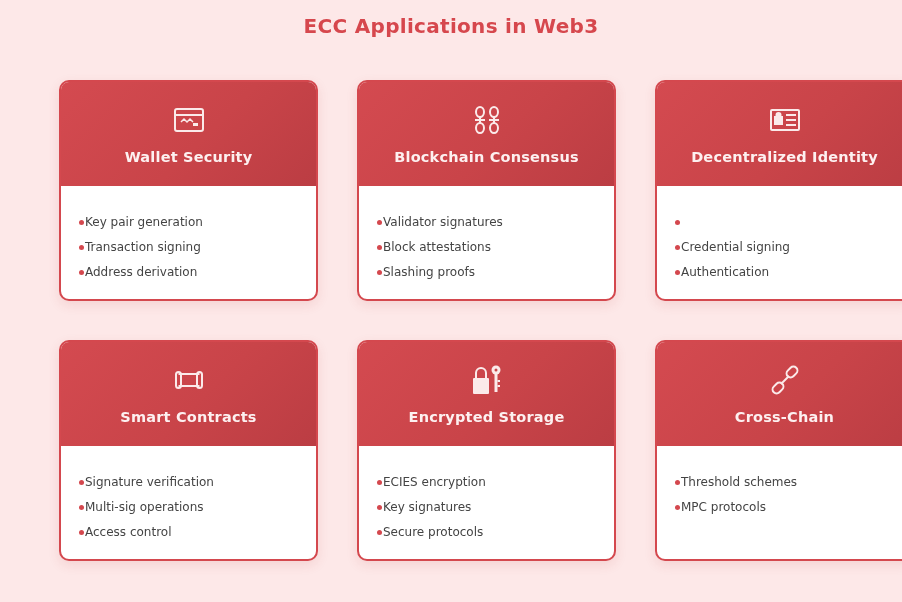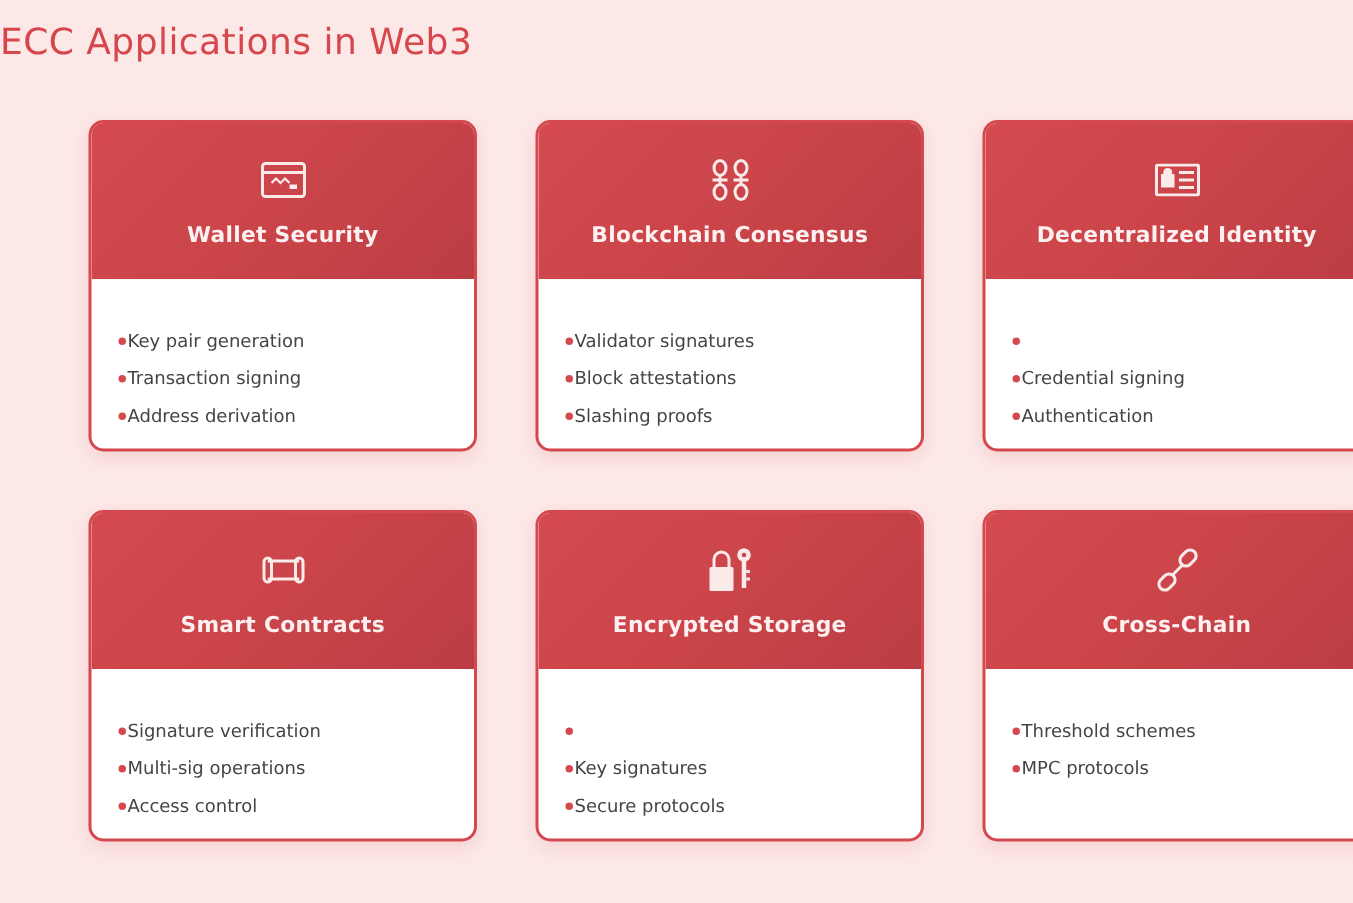--- a/index.html
+++ b/index.html
@@ -3,21 +3,21 @@
 <meta charset="utf-8">
 <style>
   html, body { margin: 0; padding: 0; }
   body {
     width: 902px; height: 602px; overflow: hidden;
     background: #fde8e8;
     font-family: "DejaVu Sans", sans-serif;
   }
   .title {
     position: absolute; left: 0; top: 14px; width: 902px;
-    text-align: left; font-size: 24px; font-weight: normal;
+    text-align: center; font-size: 20px; font-weight: bold;
     color: #d6474d; letter-spacing: 0.3px;
   }
   .grid {
     position: absolute; left: 59px; top: 80px;
     display: grid;
     grid-template-columns: 259px 259px 259px;
     grid-template-rows: 221px 221px;
     column-gap: 1px; row-gap: 1px; gap: 39px;
   }
   .card {
@@ -36,21 +36,21 @@
     color: #fbeaea;
   }
   .card-icon {
     margin-top: 22px; height: 32px; width: 40px;
     display: flex; align-items: center; justify-content: center;
   }
   .card-title {
     margin-top: 13px; font-size: 14.5px; font-weight: bold; color: #fdf0f0;
     letter-spacing: 0.2px;
   }
-  .card-body { padding: 6px 0 0 18px; margin-top: 23px; }
+  .card-body { padding: 24px 0 0 18px; }
   .item {
     font-size: 12px; color: #444; height: 25px; line-height: 17px;
     display: flex; align-items: center; align-self: flex-start;
   }
   .bullet {
     width: 5px; height: 5px; border-radius: 50%;
     background: #d4484e; margin-right: 1px; display: inline-block;
   }
   .item-row { display: flex; align-items: center; height: 25px; }
 </style>
@@ -189,20 +189,21 @@
           <rect x="23.5" y="10" width="3" height="18" fill="#fbeaea"></rect>
           <rect x="26.5" y="16" width="2.5" height="2" fill="#fbeaea"></rect>
           <rect x="26.5" y="21" width="2.5" height="2" fill="#fbeaea"></rect>
         </svg>
       </div>
       <div class="card-title">Encrypted Storage</div>
     </div>
     <div class="card-body">
       <div class="item-row">
           <span class="bullet"></span>
+          <span class="item">ECIES encryption</span>
         </div>
       <div class="item-row">
           <span class="bullet"></span>
           <span class="item">Key signatures</span>
         </div>
       <div class="item-row">
           <span class="bullet"></span>
           <span class="item">Secure protocols</span>
         </div>
     </div>

